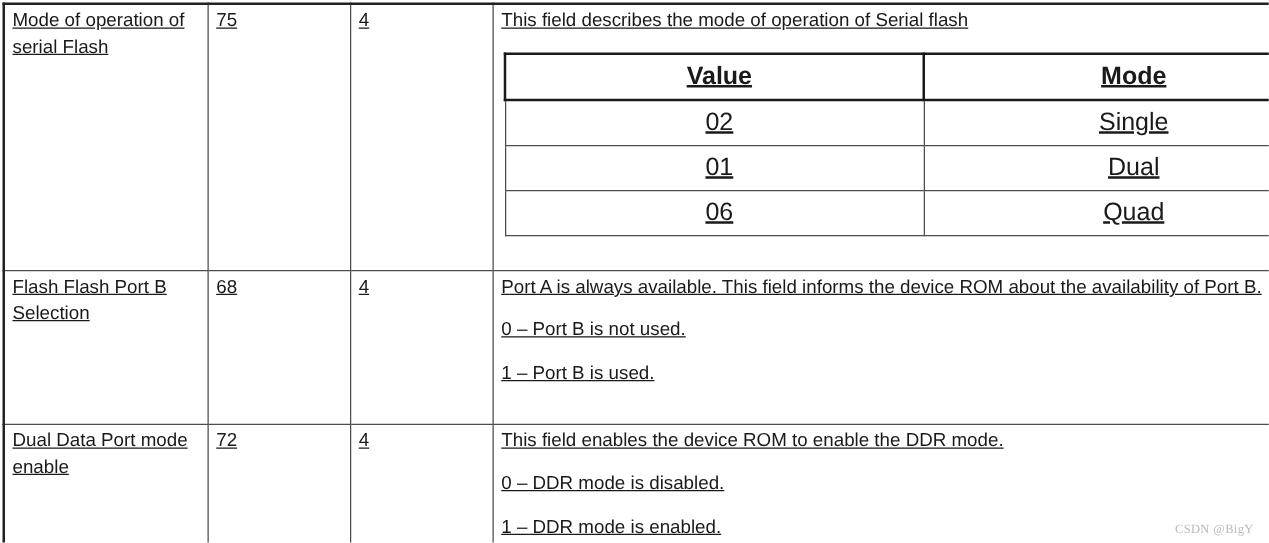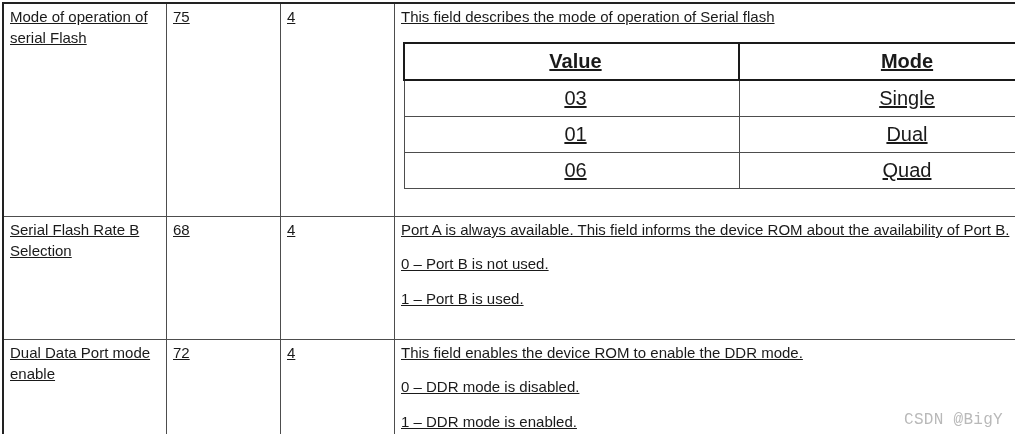--- a/index.html
+++ b/index.html
@@ -97,24 +97,24 @@
   }
   table.inner thead tr th:first-child { border-right-width: 2px; }
   .inner-col-value { width: 325px; }
   .inner-col-mode  { width: 318px; }
 
   
   .watermark {
     position: absolute;
     right: 12px;
     bottom: 7px;
-    font-size: 16px;
+    font-size: 10px;
     color: #b9b9b9;
     letter-spacing: 0.3px;
-    font-family: Liberation Mono, monospace;
+    font-family: Liberation Serif, serif;
     user-select: none;
   }
 </style>
 </head>
 <body>
 
 <div id="page">
 
   <table class="outer">
     <tbody>
@@ -134,39 +134,39 @@
 
           <table class="inner">
             <thead>
               <tr>
                 <th class="inner-col-value">Value</th>
                 <th class="inner-col-mode">Mode</th>
               </tr>
             </thead>
             <tbody>
               <tr>
-                <td>03</td>
+                <td>02</td>
                 <td>Single</td>
               </tr>
               <tr>
                 <td>01</td>
                 <td>Dual</td>
               </tr>
               <tr>
                 <td>06</td>
                 <td>Quad</td>
               </tr>
             </tbody>
           </table>
         </td>
       </tr>
 
       <tr class="row-2">
         <td class="col-name">
-          <span class="cell-text">Serial Flash Rate B Selection</span>
+          <span class="cell-text">Flash Flash Port B Selection</span>
         </td>
         <td class="col-offset">
           <span class="cell-text">68</span>
         </td>
         <td class="col-size">
           <span class="cell-text">4</span>
         </td>
         <td class="col-desc">
           <p class="desc-para">Port A is always available. This field informs the device ROM about the availability of Port B.</p>
           <p class="desc-para">0 – Port B is not used.</p>

